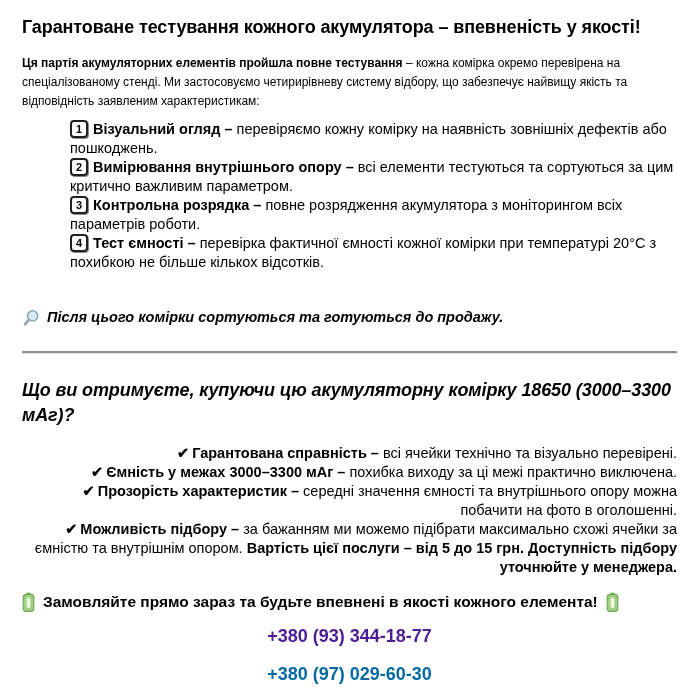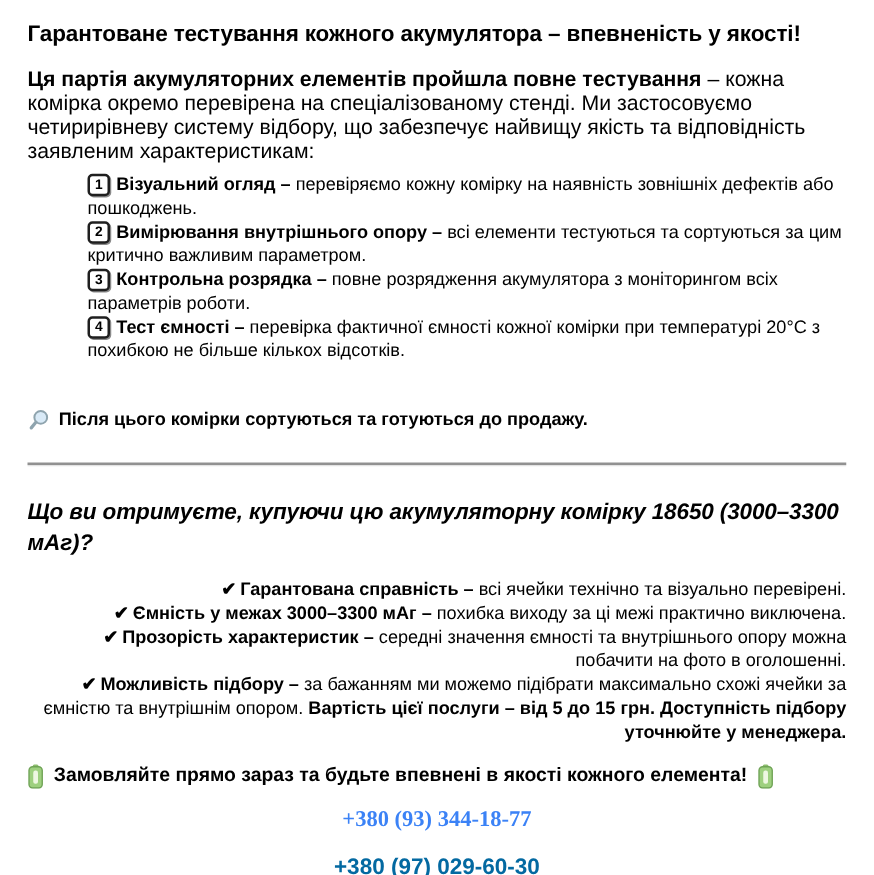--- a/index.html
+++ b/index.html
@@ -18,21 +18,21 @@
     padding: 6px 22px 0 22px;
   }
   h1.title {
     font-size: 18px;
     line-height: 26px;
     margin: 8px 0 0 0;
     font-weight: bold;
     letter-spacing: -0.1px;
   }
   p.intro {
-    font-size: 17px;
+    font-size: 12px;
     line-height: 19px;
     margin: 14px 0 0 0;
   }
   .steps {
     margin-top: 9px;
     font-size: 14.5px;
     line-height: 19px;
     margin-left: 48px;
   }
   .step { margin: 0; }
@@ -51,22 +51,23 @@
     text-align: center;
     margin-right: 5px;
     vertical-align: 1px;
   }
   p.note {
     margin: 36px 0 0 0;
     font-size: 14.5px;
     line-height: 19px;
     font-weight: bold;
     display: flex;
-    align-items: flex-start;
+    align-items: center;
     gap: 7px;
+    font-style: italic;
   }
   .icon-inline { display: inline-flex; align-items: center; }
   hr.divider {
     margin: 24px 0 0 0;
     border: 0;
     height: 0;
     border-top: 2px solid #919191;
     border-bottom: 1px solid #e3e3e3;
   }
   h2.subtitle {
@@ -157,18 +158,18 @@
     <span class="icon-inline">
       <svg width="13" height="20" viewBox="0 0 13 20" aria-hidden="true">
         <rect x="4.2" y="0.6" width="4.6" height="3" rx="1.2" fill="#8cbd6d"></rect>
         <rect x="1.2" y="2.4" width="10.6" height="17" rx="3" fill="#9ed07f" stroke="#6fa356" stroke-width="1.1"></rect>
         <rect x="4.6" y="5.4" width="3.8" height="10.6" rx="1.7" fill="#eef7e2"></rect>
       </svg>
     </span>
   </p>
 
   <div class="phones">
-    <p class="phone" style="color: #3b82f6; font-family: Liberation Serif, serif;">+380 (93) 344-18-77</p>
+    <p class="phone" style="color: #4c1d95;">+380 (93) 344-18-77</p>
     <p class="phone" style="color: #0369a1;">+380 (97) 029-60-30</p>
 
   </div>
 
 </div>
 
 </body></html>

